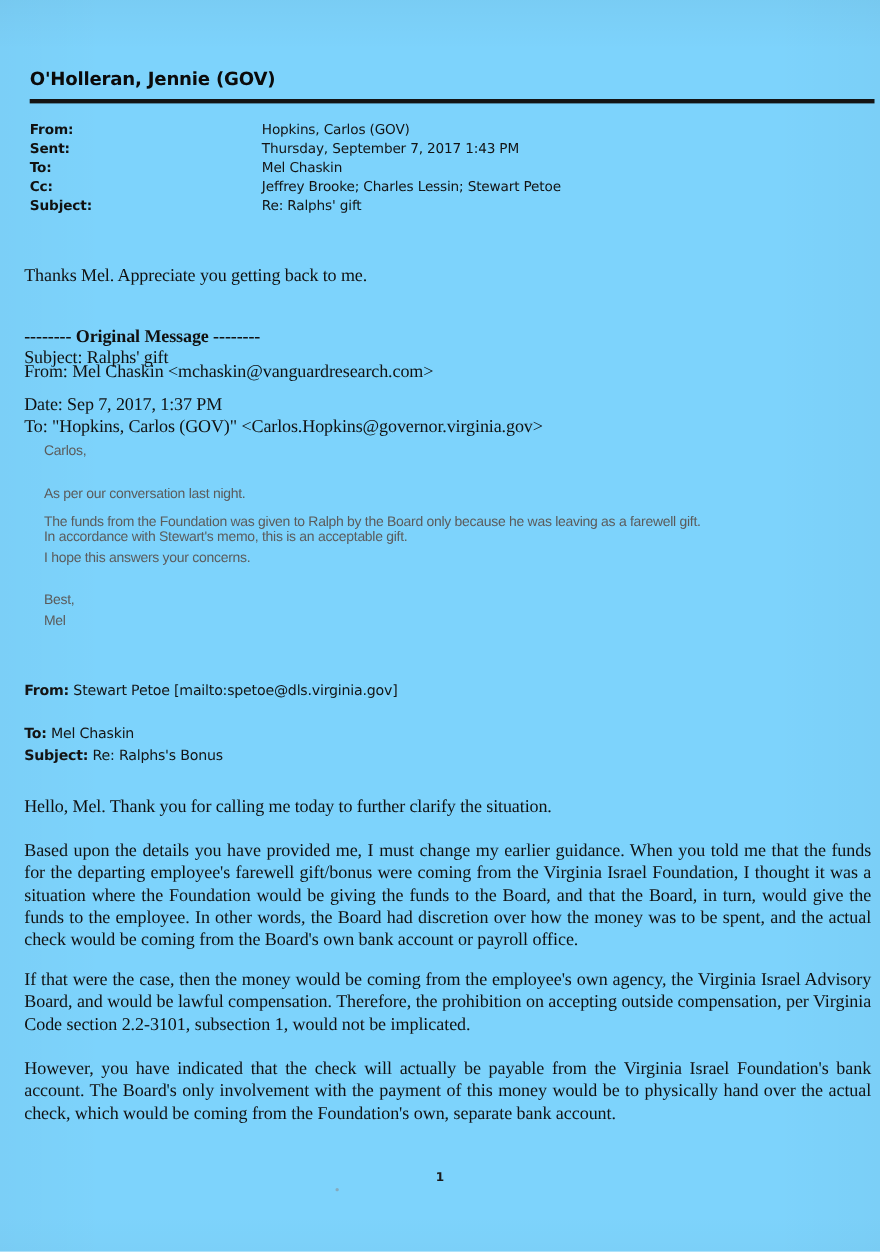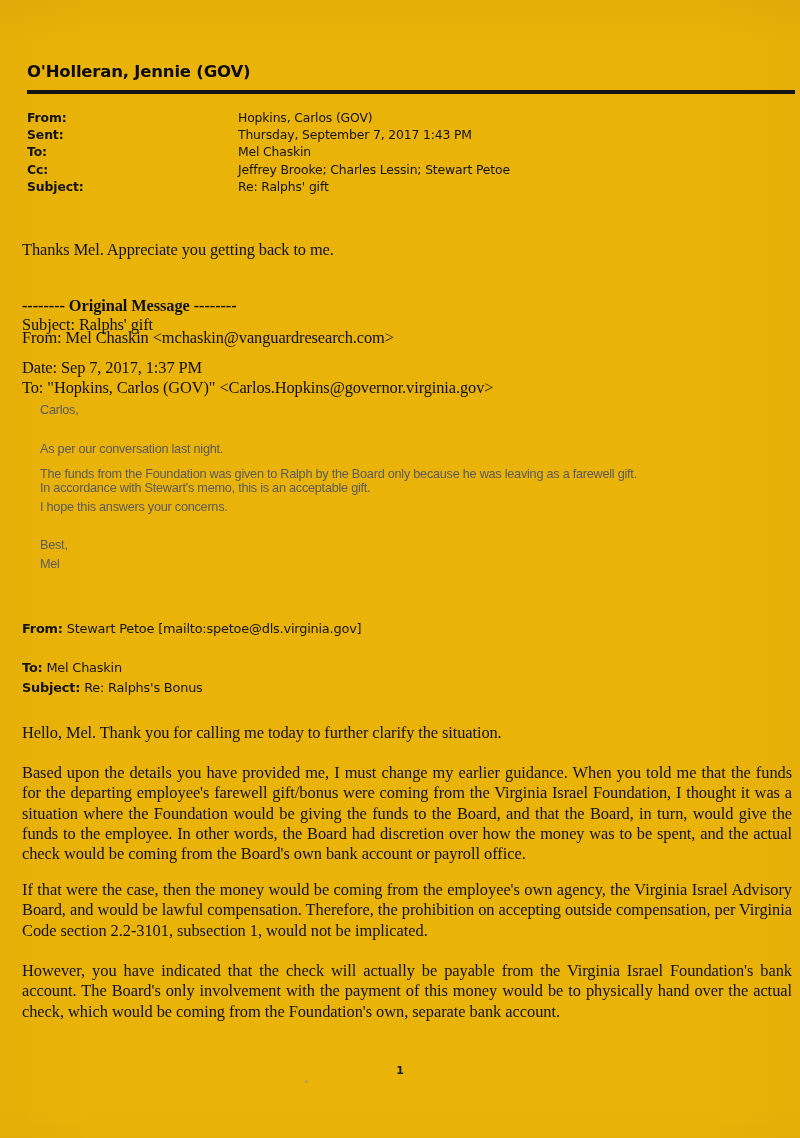--- a/index.html
+++ b/index.html
@@ -4,21 +4,21 @@
 <style>
   html, body {
     margin: 0;
     padding: 0;
     background: #ffffff;
   }
   .page {
     position: relative;
     width: 800px;
     height: 1138px;
-    background: #eab308;
+    background: #7dd3fc;
     overflow: hidden;
     font-family: "Liberation Serif", serif;
   }
 
   
   .scan-noise {
     position: absolute;
     inset: 0;
     pointer-events: none;
     background:

